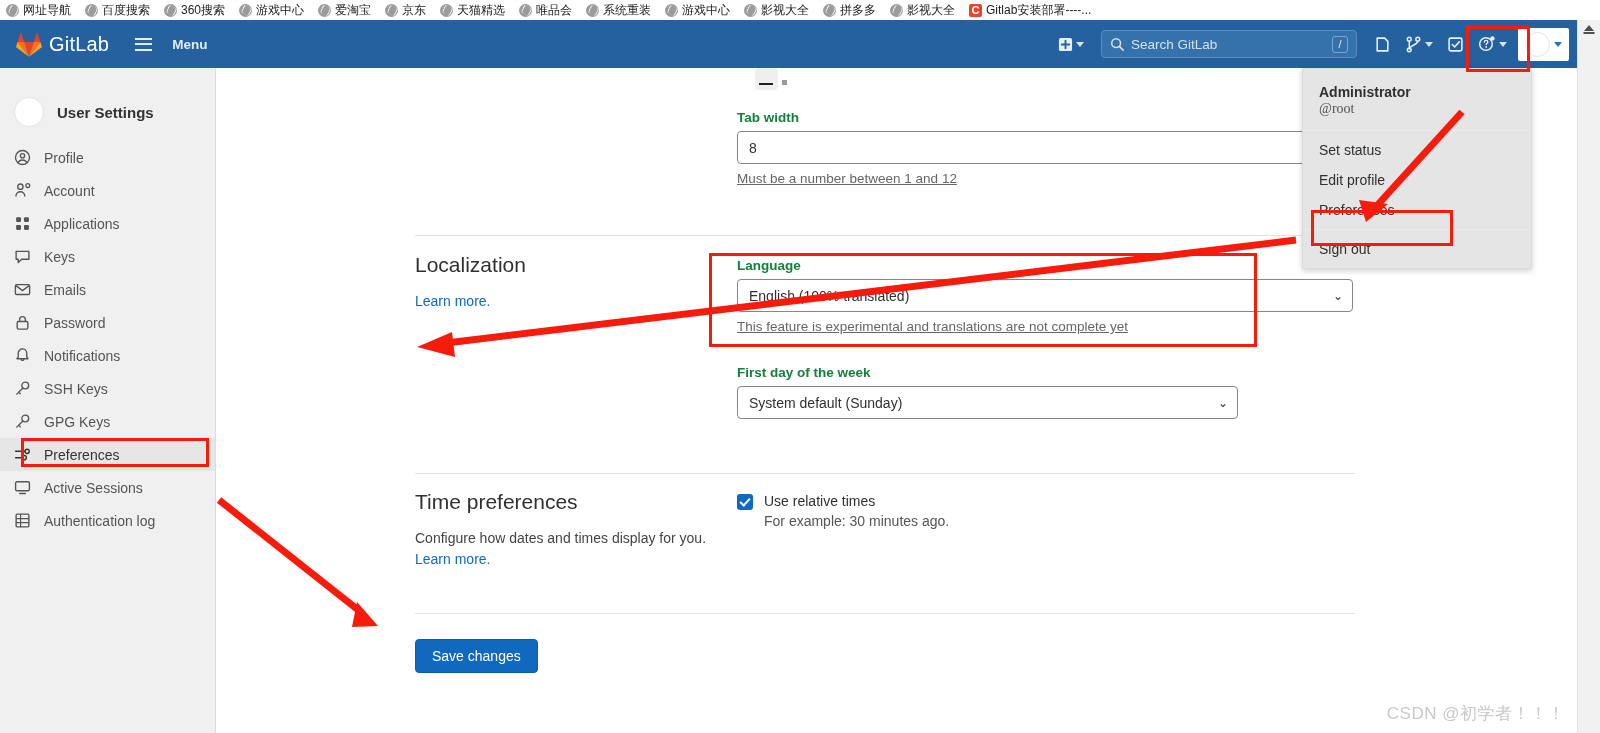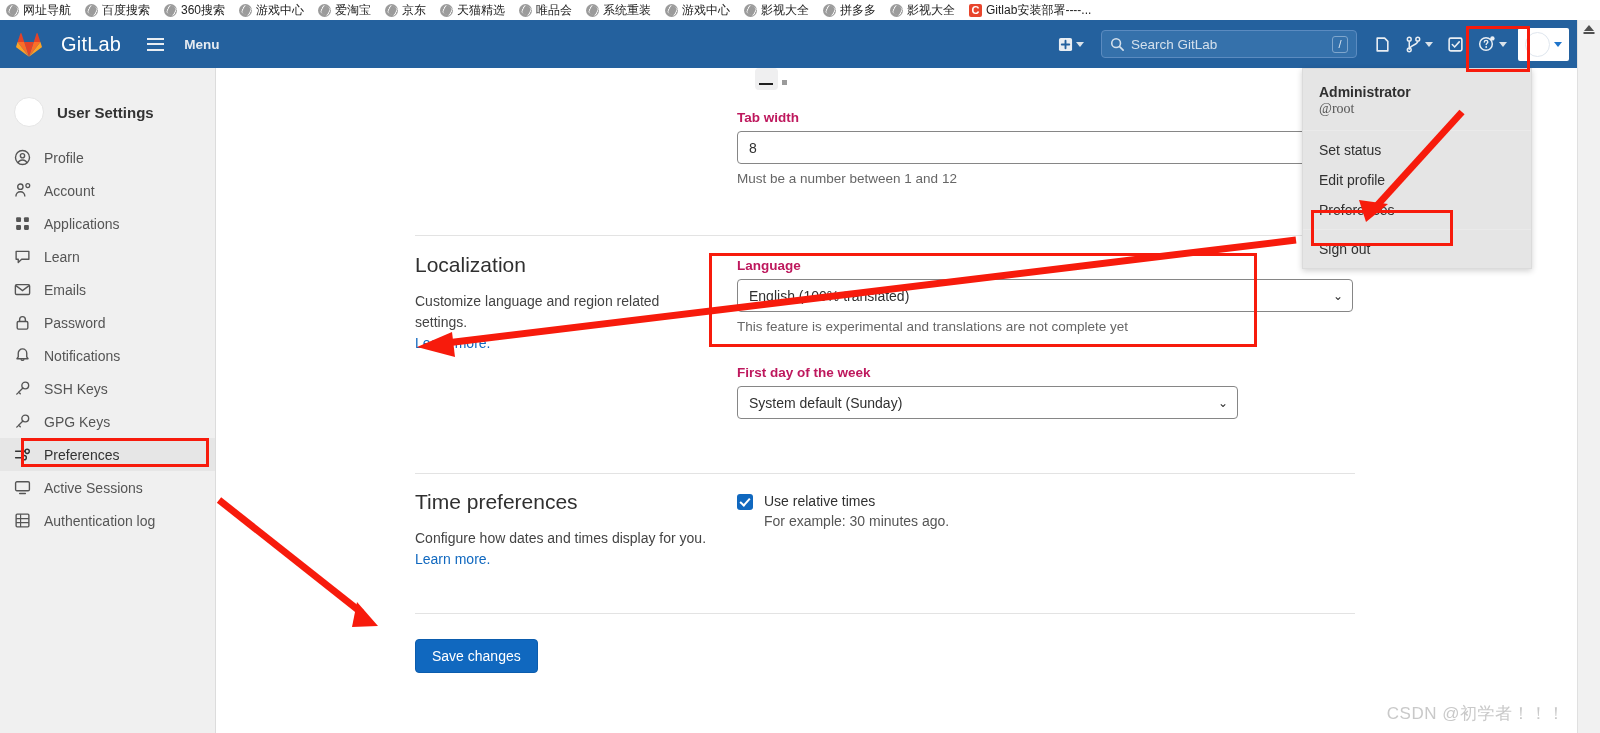--- a/index.html
+++ b/index.html
@@ -42,21 +42,21 @@
   }
   .bm-ico.c-ico::after { display: none; }
   .bm-label { font-size: 12px; color: #222; }
 
   
   .navbar {
     position: absolute; top: 20px; left: 0; width: 1577px; height: 48px;
     background: #24619e;
     display: flex; align-items: center;
   }
-  .brand { display: flex; align-items: center; margin-left: 16px; gap: 19px; }
+  .brand { display: flex; align-items: center; margin-left: 16px; gap: 7px; }
   .gl-logo { width: 26px; height: 25px; display: block; }
   .brand-name { color: #fff; font-size: 20px; letter-spacing: .2px; }
   .menu-btn {
     display: flex; align-items: center; gap: 20px;
     margin-left: 26px; color: #e6ebf1; font-size: 13.5px; font-weight: bold;
     cursor: pointer;
   }
   .hamburger { width: 17px; height: 13px; position: relative; display: inline-block; }
   .hamburger i { position: absolute; left: 0; width: 17px; height: 2px; background: #e9eef3; }
   .hamburger i:nth-child(1) { top: 0; }
@@ -123,27 +123,27 @@
   .kbd-partial {
     position: absolute; top: 0px; left: 539px;
     width: 23px; height: 22px; background: #efeff0; border-radius: 4px;
   }
   .kbd-partial::after {
     content:""; position:absolute; left:4px; top:15px; width:14px; height:2px; background:#1f1f1f;
   }
   .kbd-dot { position:absolute; top:12px; left:566px; width:5px; height:5px; background:#9b9b9b; }
 
   .row { position: absolute; }
-  .fld-label { font-size: 13.5px; font-weight: bold; color: #be185d; margin-bottom: 6px; }
+  .fld-label { font-size: 13.5px; font-weight: bold; color: #15803d; margin-bottom: 6px; }
   .fld-input {
     height: 33px; border: 1px solid #868686; border-radius: 4px;
     display: flex; align-items: center; padding: 0 11px;
     font-size: 14px; color: #303030; background: #fff;
   }
-  .fld-help { font-size: 13.5px; color: #666; margin-top: 7px; }
+  .fld-help { font-size: 13.5px; color: #666; margin-top: 7px; text-decoration: underline; }
   .fld-select {
     height: 33px; border: 1px solid #868686; border-radius: 4px;
     display: flex; align-items: center; padding: 0 11px;
     font-size: 14px; color: #303030; background: #fff; position: relative;
   }
   .fld-select .sel-caret {
     position: absolute; right: 9px; top: 50%; transform: translateY(-50%);
     font-size: 12px; color: #303030;
   }
   .sec-title { font-size: 21px; color: #303030; margin-bottom: 14px; font-weight: normal; }
@@ -386,21 +386,21 @@
         <rect x="2" y="9.4" width="4.6" height="4.6" rx="1" fill="#555"></rect>
         <rect x="9.4" y="9.4" width="4.6" height="4.6" rx="1" fill="#555"></rect>
       </svg>
       <span>Applications</span>
     </div>
 
     <div class="sb-item">
       <svg class="sb-ico" viewBox="0 0 16 16">
         <path d="M2 3.2h12v7.4H7.2L4 13.6v-3H2z" fill="none" stroke="#555" stroke-width="1.3" stroke-linejoin="round"></path>
       </svg>
-      <span>Learn</span>
+      <span>Keys</span>
     </div>
 
 
     <div class="sb-item">
       <svg class="sb-ico" viewBox="0 0 16 16">
         <rect x="1.3" y="3.4" width="13.4" height="9.3" rx="1.2" fill="none" stroke="#555" stroke-width="1.3"></rect>
         <path d="M1.8 4.4 8 9l6.2-4.6" fill="none" stroke="#555" stroke-width="1.3"></path>
       </svg>
       <span>Emails</span>
     </div>
@@ -472,21 +472,20 @@
       <div class="fld-input" style="width:624px;">
         <span>8</span>
       </div>
       <div class="fld-help">Must be a number between 1 and 12</div>
     </div>
 
     <div class="divider" style="left:199px; top:167px; width:940px;"></div>
 
     <div class="row" style="left:199px; top:185px; width:300px;">
       <div class="sec-title">Localization</div>
-      <div class="sec-desc">Customize language and region related settings.</div>
       <a class="link sec-desc" style="display:inline-block;">Learn more.</a>
     </div>
 
     <div class="row" style="left:521px; top:190px; width:624px;">
       <div class="fld-label">Language</div>
       <div class="fld-select" style="width:616px;">
         <span>English (100% translated)</span>
         <span class="sel-caret">⌄</span>
       </div>
       <div class="fld-help">This feature is experimental and translations are not complete yet</div>

